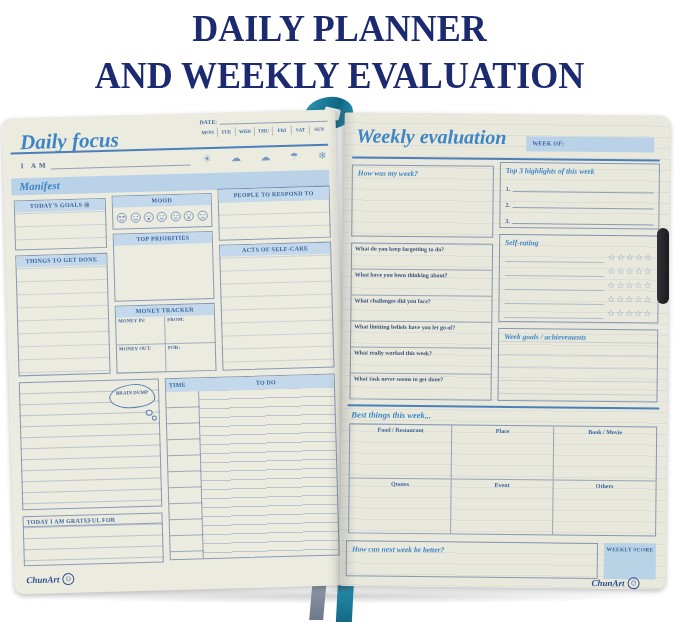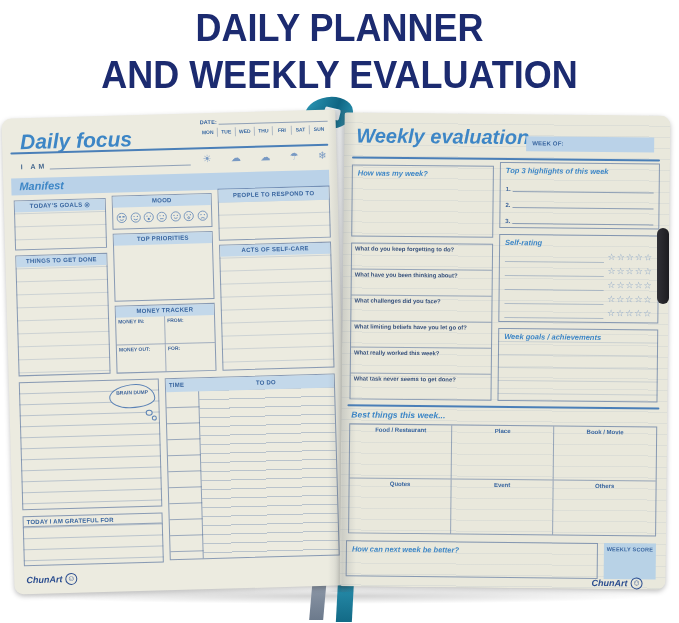--- a/index.html
+++ b/index.html
@@ -1,17 +1,17 @@
 <!DOCTYPE html>
 <html><head>
 <meta charset="utf-8">
 <style>
   html,body{margin:0;padding:0;background:#ffffff;}
   #stage{position:relative;width:679px;height:623px;background:#ffffff;overflow:hidden;
-         font-family:Liberation Sans, sans-serif;}
+         font-family:Liberation Serif, serif;}
   
   .title-wrap{position:absolute;top:4px;left:0;right:0;text-align:center;
               transform:scaleY(1.08);transform-origin:top center;}
   .title-line{font-size:36px;font-weight:800;color:#1c2b70;letter-spacing:0px;line-height:44px;}
   
   .book-shadow{position:absolute;left:14px;top:588px;width:644px;height:16px;border-radius:50%;
                background:radial-gradient(ellipse at center,rgba(0,0,0,0.18),rgba(0,0,0,0) 70%);z-index:0;}
   .ribbon-bottom{position:absolute;z-index:0;}
   .ribbon-grey{left:311px;top:578px;width:14px;height:42px;background:linear-gradient(#939dac,#6c7a8c);transform:skewX(-5deg);}
   .ribbon-teal-b{left:337px;top:578px;width:16px;height:44px;background:linear-gradient(#2a93b2,#136a86);transform:skewX(-3deg);}

